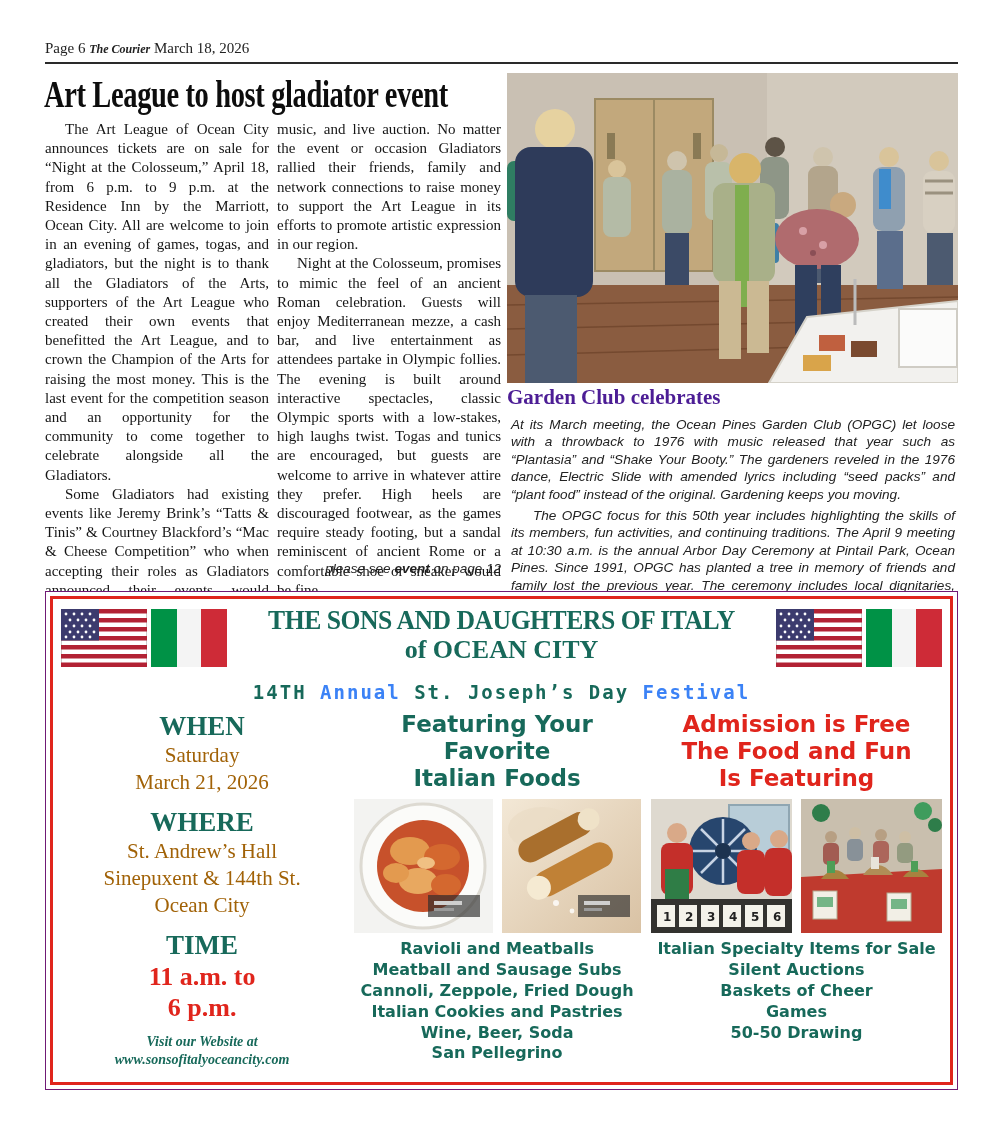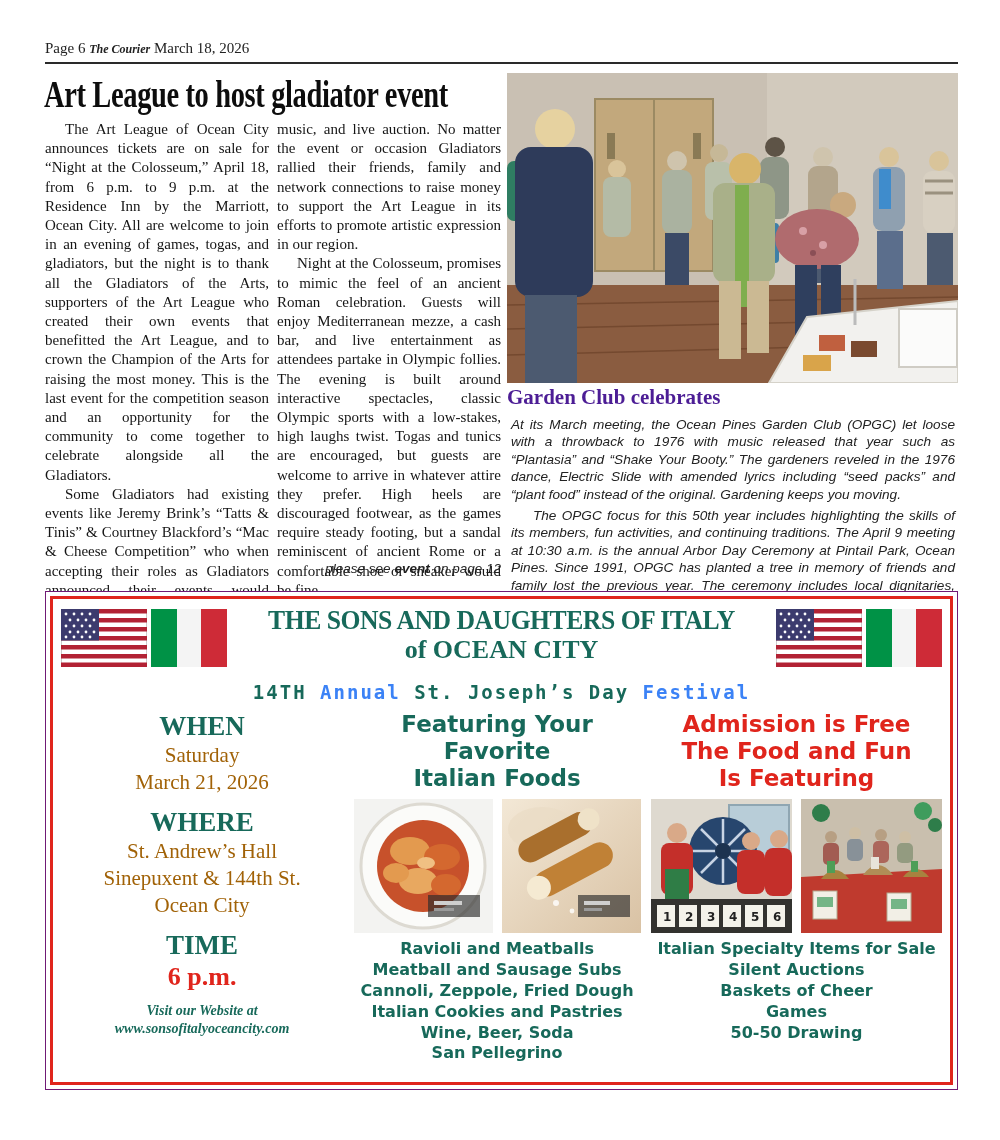--- a/index.html
+++ b/index.html
@@ -294,20 +294,21 @@
         <div class="h-green">WHEN</div>
         <div class="serif-red">Saturday</div>
         <div class="serif-red">March 21, 2026</div>
         <div class="spacer-s"></div>
         <div class="h-green">WHERE</div>
         <div class="serif-red">St. Andrew’s Hall</div>
         <div class="serif-red">Sinepuxent &amp; 144th St.</div>
         <div class="serif-red">Ocean City</div>
         <div class="spacer-s"></div>
         <div class="h-green">TIME</div>
+        <div class="serif-red-big">11 a.m. to</div>
         <div class="serif-red-big">6 p.m.</div>
         <div class="website">
           <div>Visit our Website at</div>
           <div>www.sonsofitalyoceancity.com</div>
         </div>
       </div>
 
       <div class="ad-col-mid">
         <div class="sans-green-big">Featuring Your</div>
         <div class="sans-green-big">Favorite</div>

